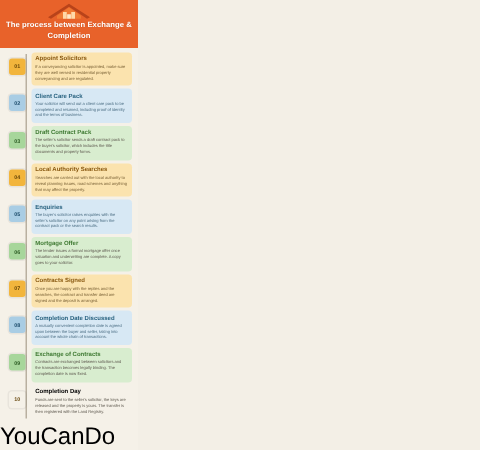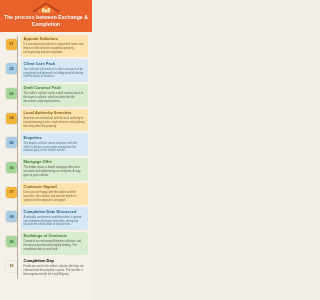--- a/index.html
+++ b/index.html
@@ -207,14 +207,19 @@
 
     <div class="step final">
       <div class="badge">10</div>
       <div class="card">
         <div class="card-title">Completion Day</div>
         <div class="card-body">Funds are sent to the seller's solicitor, the keys are released and the property is yours. The transfer is then registered with the Land Registry.</div>
       </div>
     </div>
   </div>
 
+  <div class="footer">
+    <div class="logo">
+      <span class="l1">You</span><span class="l2">Can</span><span class="l3">Do</span>
+    </div>
+  </div>
 
 </div>
 
 </body></html>

